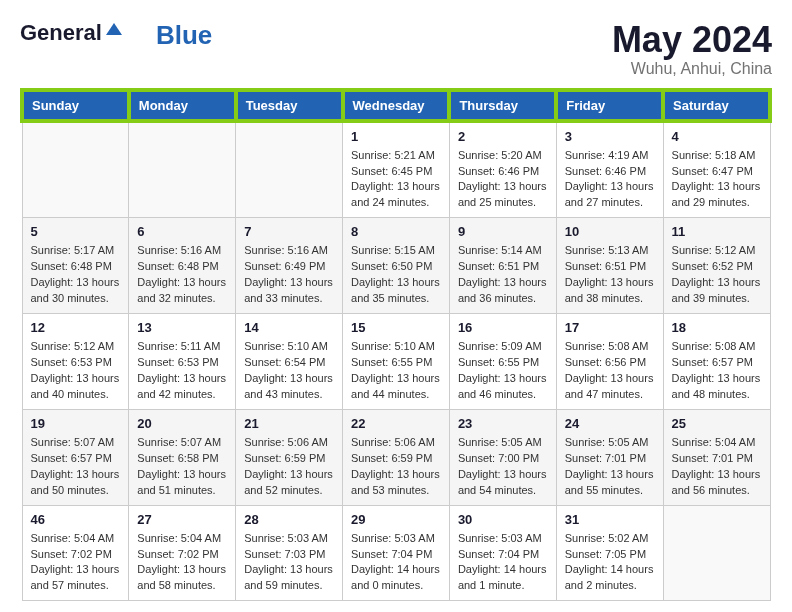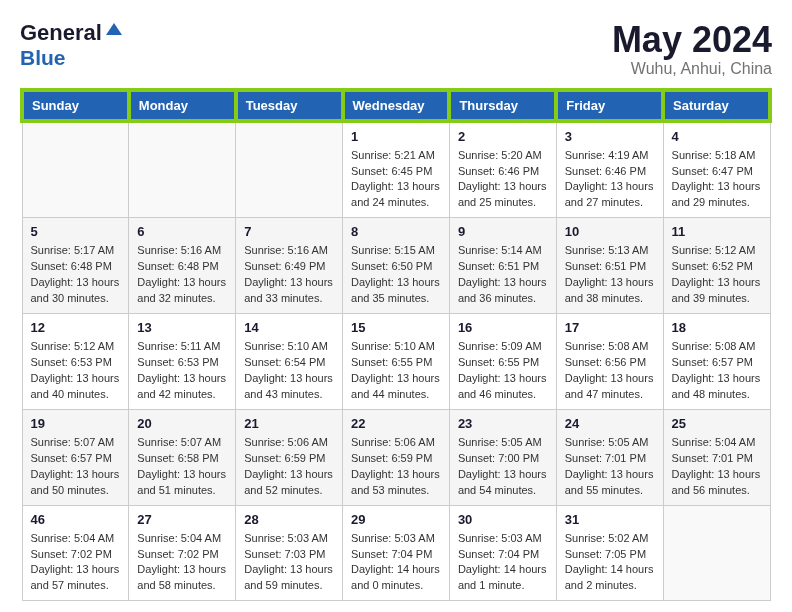--- a/index.html
+++ b/index.html
@@ -11,22 +11,23 @@
       padding: 20px;
     }
     .header {
       display: flex;
       justify-content: space-between;
       align-items: flex-start;
       margin-bottom: 10px;
     }
     .logo {
       display: flex;
-      flex-direction: column;
+      flex-direction: row;
       align-items: flex-start;
+      gap: 32px;
     }
     .title-block {
       text-align: right;
     }
     .month-title {
       font-size: 36px;
       font-weight: bold;
       color: #1a1a2e;
       line-height: 1.1;
     }
@@ -80,21 +81,21 @@
 <body>
 
 <div class="header">
   <div class="logo">
     <div style="display:flex; align-items:center;">
       <span style="font-size:22px;font-weight:bold;color:#1a1a2e;">General</span>
       <svg width="20" height="20" viewBox="0 0 20 20" style="margin-left:2px;margin-top:-4px;">
         <polygon points="10,2 18,14 2,14" fill="#2264b3"></polygon>
       </svg>
     </div>
-    <span style="font-size:21px;font-weight:bold;color:#2264b3;">Blue</span>
+    <span style="font-size:26px;font-weight:bold;color:#2264b3;">Blue</span>
   </div>
   <div class="title-block">
     <div class="month-title">May 2024</div>
     <div class="location">Wuhu, Anhui, China</div>
   </div>
 </div>
 
 <table>
   <thead>
     <tr>

